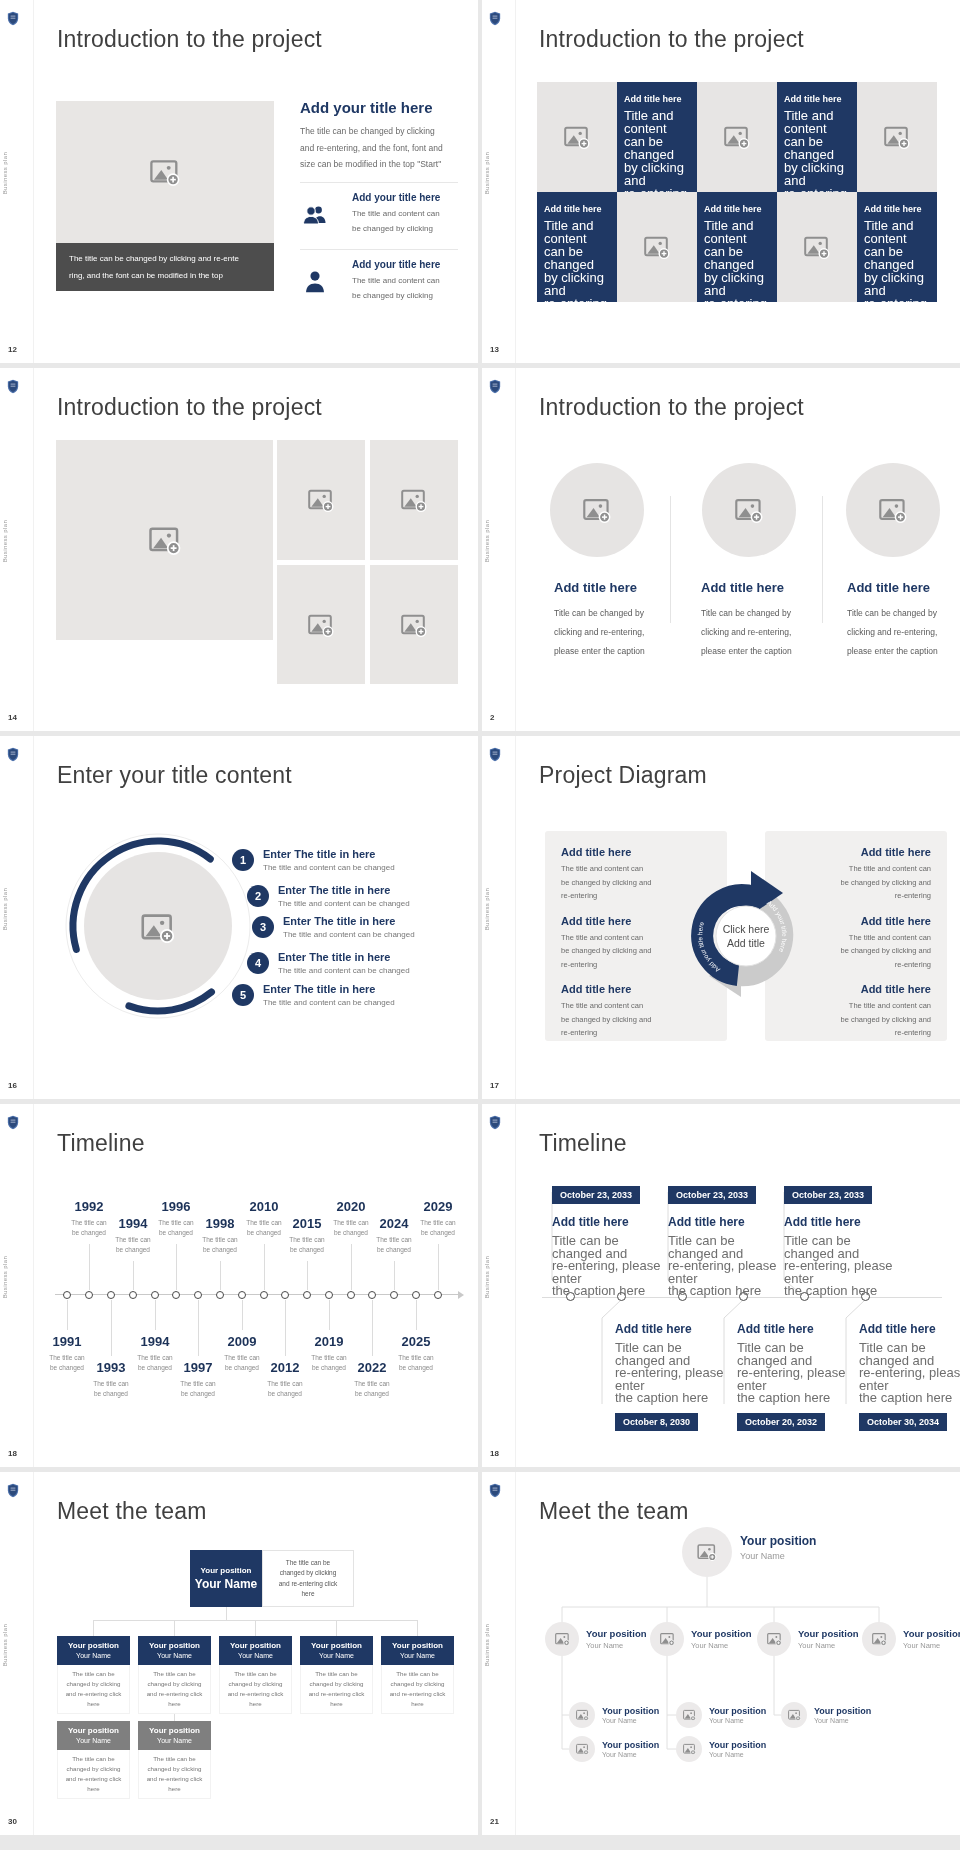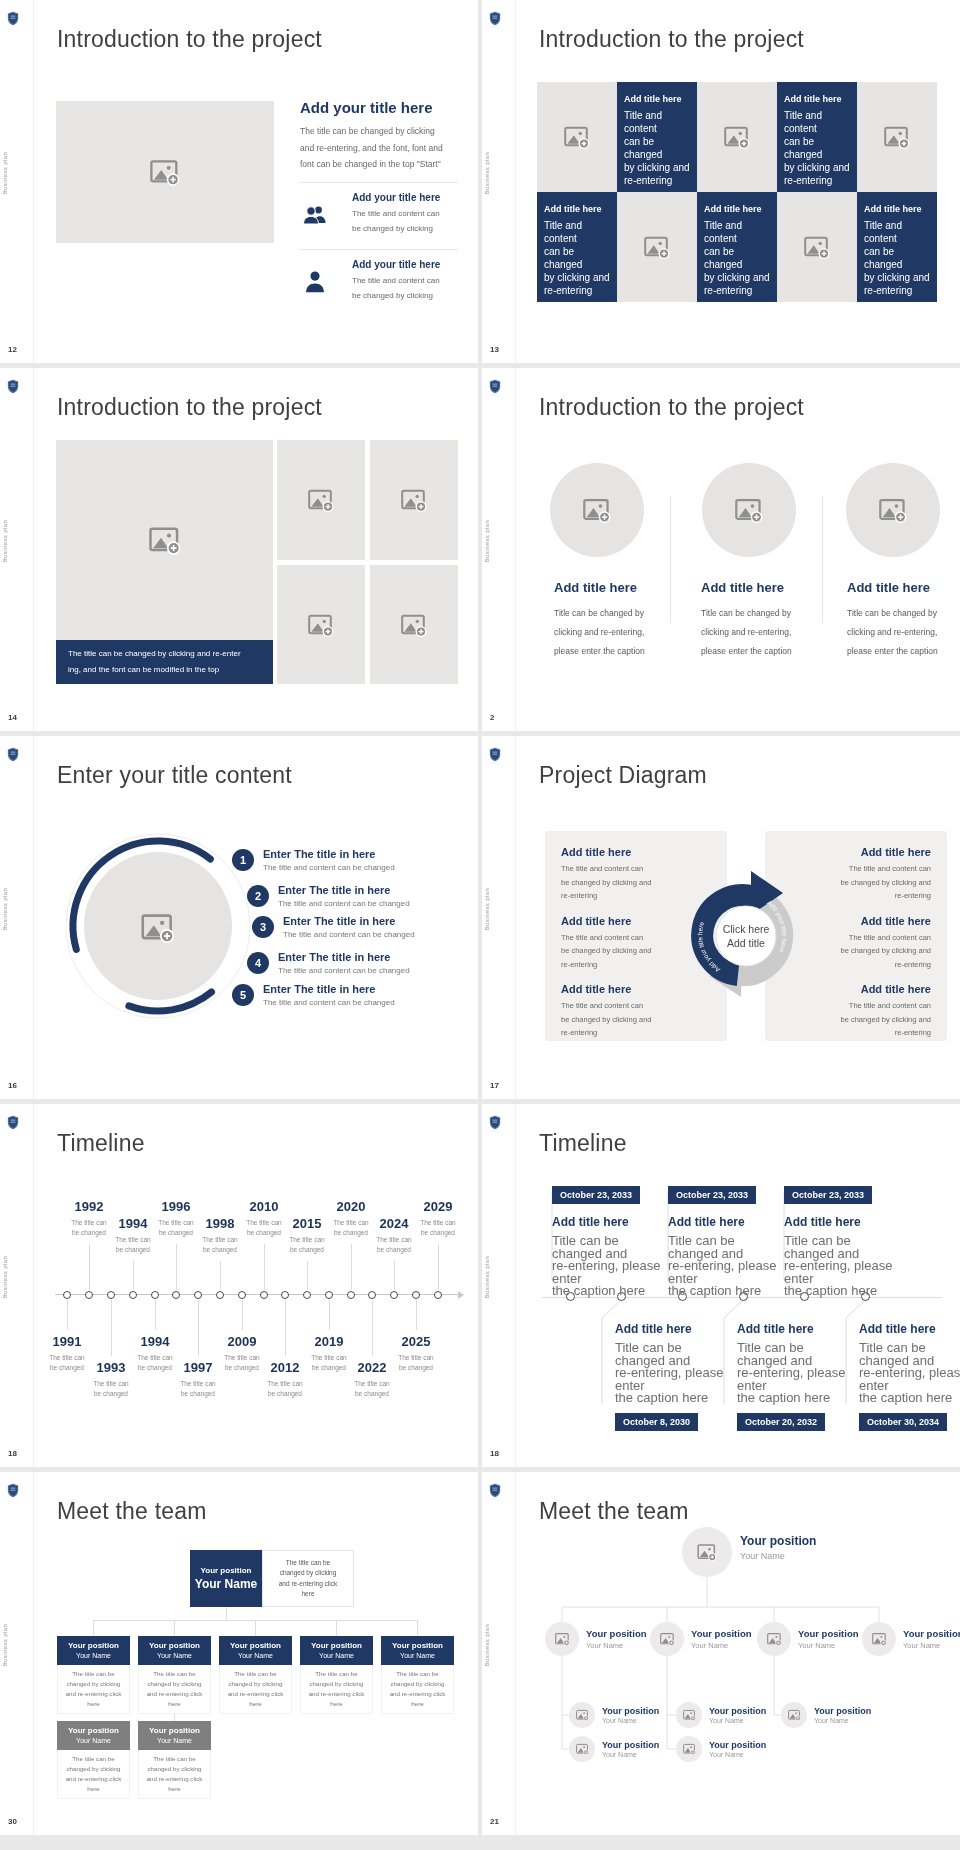--- a/index.html
+++ b/index.html
@@ -23,21 +23,21 @@
 .s12-it{position:relative;padding-left:52px;min-height:48px}
 .s12-it .ic{position:absolute;left:2px;top:11px;width:26px;height:24px;color:#1f3864}
 .s12-it .t{font-size:10px;font-weight:700;color:#1f3864;margin-bottom:3px}
 .s12-it .l{font-size:8px;color:#696969;line-height:15px}
 
 .s13-g{position:absolute;left:55px;top:82px;width:400px;height:220px;display:flex;flex-wrap:wrap;align-content:flex-start}
 .s13-g>div{width:80px;height:110px}
 .tile-img{background:#e7e5e4;display:flex;align-items:center;justify-content:center}
 .tile-card{background:#1f3864;color:#fff;padding:12px 7px}
 .tile-card .t{font-size:9px;font-weight:700;margin-bottom:5px}
-.tile-card .l{font-size:10px;line-height:13px}
+.tile-card .l{font-size:13px;line-height:13px}
 
 .s14-ph{position:absolute;left:56px;top:72px;width:217px;height:200px}
 .s14-cap{position:absolute;left:56px;top:272px;width:217px;height:44px;background:#1f3864;color:#fff;font-size:8px;line-height:16px;padding:6px 12px}
 .s14-t{position:absolute;width:88px;height:120px}
 
 .s15-c{position:absolute;top:95px;width:94px;height:94px;border-radius:50%;background:#e6e4e3;display:flex;align-items:center;justify-content:center}
 .s15-d{position:absolute;top:128px;width:1px;height:127px;background:#e4e4e4}
 .s15-t{position:absolute;top:212px;width:120px}
 .s15-t .h{font-size:13px;font-weight:700;color:#1f3864;margin-bottom:9px}
 .s15-t .l{font-size:8.5px;color:#5a5a5a;line-height:19px}
@@ -137,26 +137,30 @@
       </svg>
     <div class="rail"></div>
     <div class="vtxt">Business plan</div>
     <div class="num">12</div>
     <h2 class="ttl">Introduction to the project</h2>
     <div class="ph s12-ph">
       <svg class="ii" width="30" height="28">
           <use href="#ic-img"></use>
         </svg>
     </div>
+    <div class="s12-cap">
+      <div>The title can be changed by clicking and re-ente</div>
+      <div>ring, and the font can be modified in the top</div>
+    </div>
     <div class="s12-r">
       <div class="s12-h">Add your title here</div>
       <div class="s12-b">
         <div>The title can be changed by clicking</div>
         <div>and re-entering, and the font, font and</div>
-        <div>font can be changed in the top "Start"</div>
+        <div>size can be modified in the top "Start"</div>
       </div>
       <hr class="s12-hr">
       <div class="s12-it">
         <svg class="ic">
             <use href="#ic-people"></use>
           </svg>
         <div class="t">Add your title here</div>
         <div class="l">The title and content can</div>
         <div class="l">be changed by clicking</div>
       </div>
@@ -259,24 +263,20 @@
         <use href="#ic-shield"></use>
       </svg>
     <div class="rail"></div>
     <div class="vtxt">Business plan</div>
     <div class="num">14</div>
     <h2 class="ttl">Introduction to the project</h2>
     <div class="ph s14-ph">
       <svg width="32" height="30">
           <use href="#ic-img"></use>
         </svg>
-    </div>
-    <div class="s14-cap">
-      <div>The title can be changed by clicking and re-enter</div>
-      <div>ing, and the font can be modified in the top</div>
     </div>
     <div class="ph s14-t" style="left:277px;top:72px">
         <svg width="26" height="24">
           <use href="#ic-img"></use>
         </svg>
       </div>
     <div class="ph s14-t" style="left:370px;top:72px">
         <svg width="26" height="24">
           <use href="#ic-img"></use>
         </svg>

